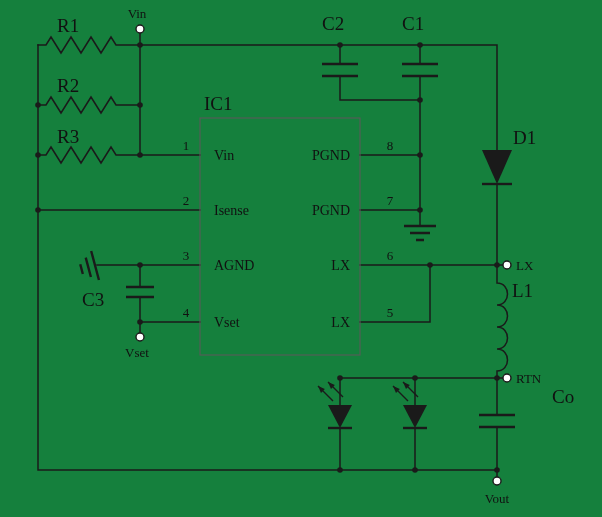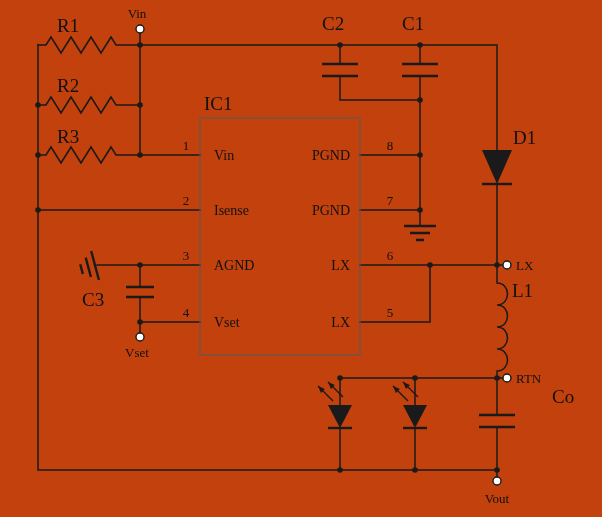--- a/index.html
+++ b/index.html
@@ -1,16 +1,16 @@
 <!DOCTYPE html>
 <html><head>
 <meta charset="utf-8">
 <style>
   html,body { margin:0; padding:0; background:#ffffff; }
-  .canvas { position:relative; width:602px; height:517px; background:#c2410c; overflow:hidden; }
+  .canvas { position:relative; width:602px; height:517px; background:#15803d; overflow:hidden; }
   svg { display:block; }
   .wire  { stroke:#1a1a1a; stroke-width:1.5; fill:none; stroke-linecap:square; }
   .plate { stroke:#1a1a1a; stroke-width:2.4; fill:none; stroke-linecap:butt; }
   .fillb { fill:#1a1a1a; stroke:none; }
   .arrow { stroke:#1a1a1a; stroke-width:1.4; fill:none; }
   .icbox { fill:none; stroke:#5a5a5a; stroke-width:1.1; }
   .term  { fill:#ffffff; stroke:#1a1a1a; stroke-width:1.4; }
   .dot   { fill:#1a1a1a; stroke:none; }
   text { fill:#111111; }
   .lbl-lg  { font:19px "Liberation Serif", serif; }

